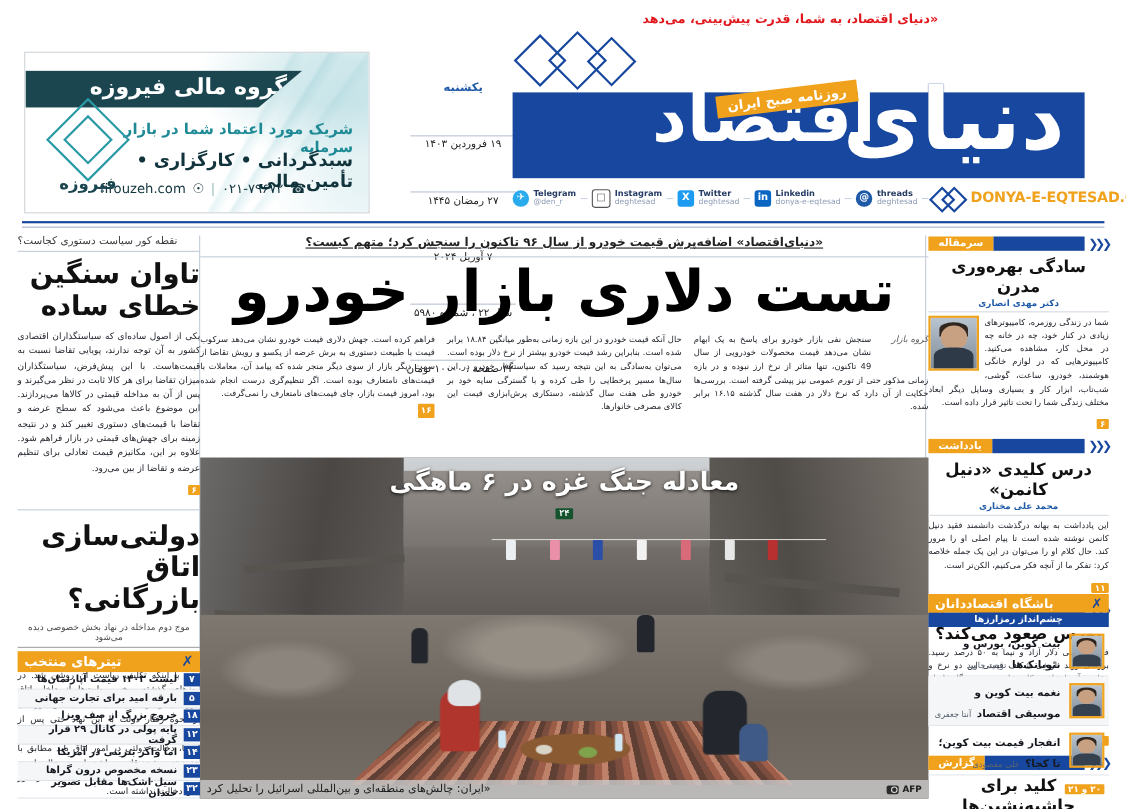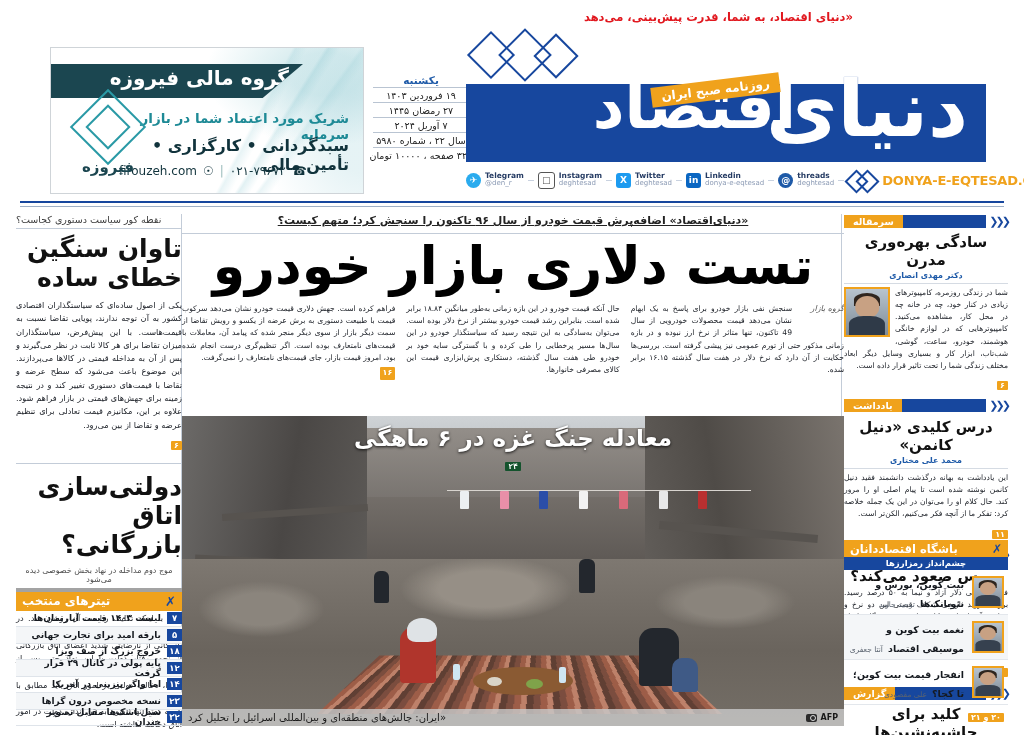--- a/index.html
+++ b/index.html
@@ -12,21 +12,21 @@
     direction:rtl;
   }
   .page{position:relative;width:1024px;height:735px;box-sizing:border-box;}
 
   
   .masthead{position:absolute;left:0;top:0;width:1024px;height:207px;}
 
   
   .ad-box{
     position:absolute;left:22px;top:47px;width:312px;height:145px;
-    border:1px solid #cfd4d8;background:#ffffff;overflow:hidden;margin-left:28px;
+    border:1px solid #cfd4d8;background:#ffffff;overflow:hidden;
   }
   .ad-swoosh{
     position:absolute;inset:0;
     background:
       radial-gradient(ellipse 200px 120px at 88% 18%, rgba(120,190,200,.30) 0 18%, transparent 60%),
       radial-gradient(ellipse 150px 190px at 100% 60%, rgba(140,200,210,.22) 0 20%, transparent 65%),
       linear-gradient(118deg, transparent 62%, rgba(150,205,214,.22) 63%, transparent 66%),
       linear-gradient(122deg, transparent 68%, rgba(150,205,214,.28) 69%, transparent 72%),
       linear-gradient(126deg, transparent 74%, rgba(150,205,214,.20) 75%, transparent 78%);
   }
@@ -70,21 +70,21 @@
   }
 
   
   .date-col{
     position:absolute;left:373px;top:74px;width:96px;
     text-align:center;direction:rtl;
   }
   .date-day{color:#1e5aa8;font-size:10.5px;font-weight:bold;padding-bottom:1px;}
   .date-col .d{
     font-size:9.5px;color:#1a1a1a;border-top:1px solid #b9c4d2;
-    padding:1.5px 2px;white-space:nowrap;
+    padding:1.5px 2px;white-space:nowrap;margin-top:36px;
   }
 
   
   .logo-plate{
     position:absolute;left:466px;top:84px;width:520px;height:78px;
     background:#17479e;
   }
   .logo-script{
     position:absolute;left:466px;top:36px;width:520px;height:130px;
     pointer-events:none;
@@ -154,21 +154,21 @@
   .kicker{
     font-size:9.5px;color:#3a3a3a;text-align:left;border-bottom:1px solid #c3ccd8;
     padding-bottom:3px;margin-bottom:5px;direction:rtl;
   }
   .head-l{
     font-size:25px;font-weight:bold;line-height:1.16;text-align:right;
     color:#111;margin:0 0 7px 0;letter-spacing:-.5px;
   }
   .subkicker{
     font-size:8px;color:#4a4a4a;text-align:center;margin-bottom:5px;
-    border-bottom:6px solid #a3a3a3;padding-bottom:4px;
+    border-bottom:1px solid #a3a3a3;padding-bottom:4px;
   }
   .body-s{
     font-size:8.2px;line-height:1.62;text-align:justify;color:#20242b;
     direction:rtl;
   }
   .page-ref{
     display:inline-block;background:#f0a21c;color:#fff;font-size:8px;
     font-weight:bold;padding:0 3px;border-radius:1px;vertical-align:middle;
   }
   .ref-line{margin-top:3px;}

